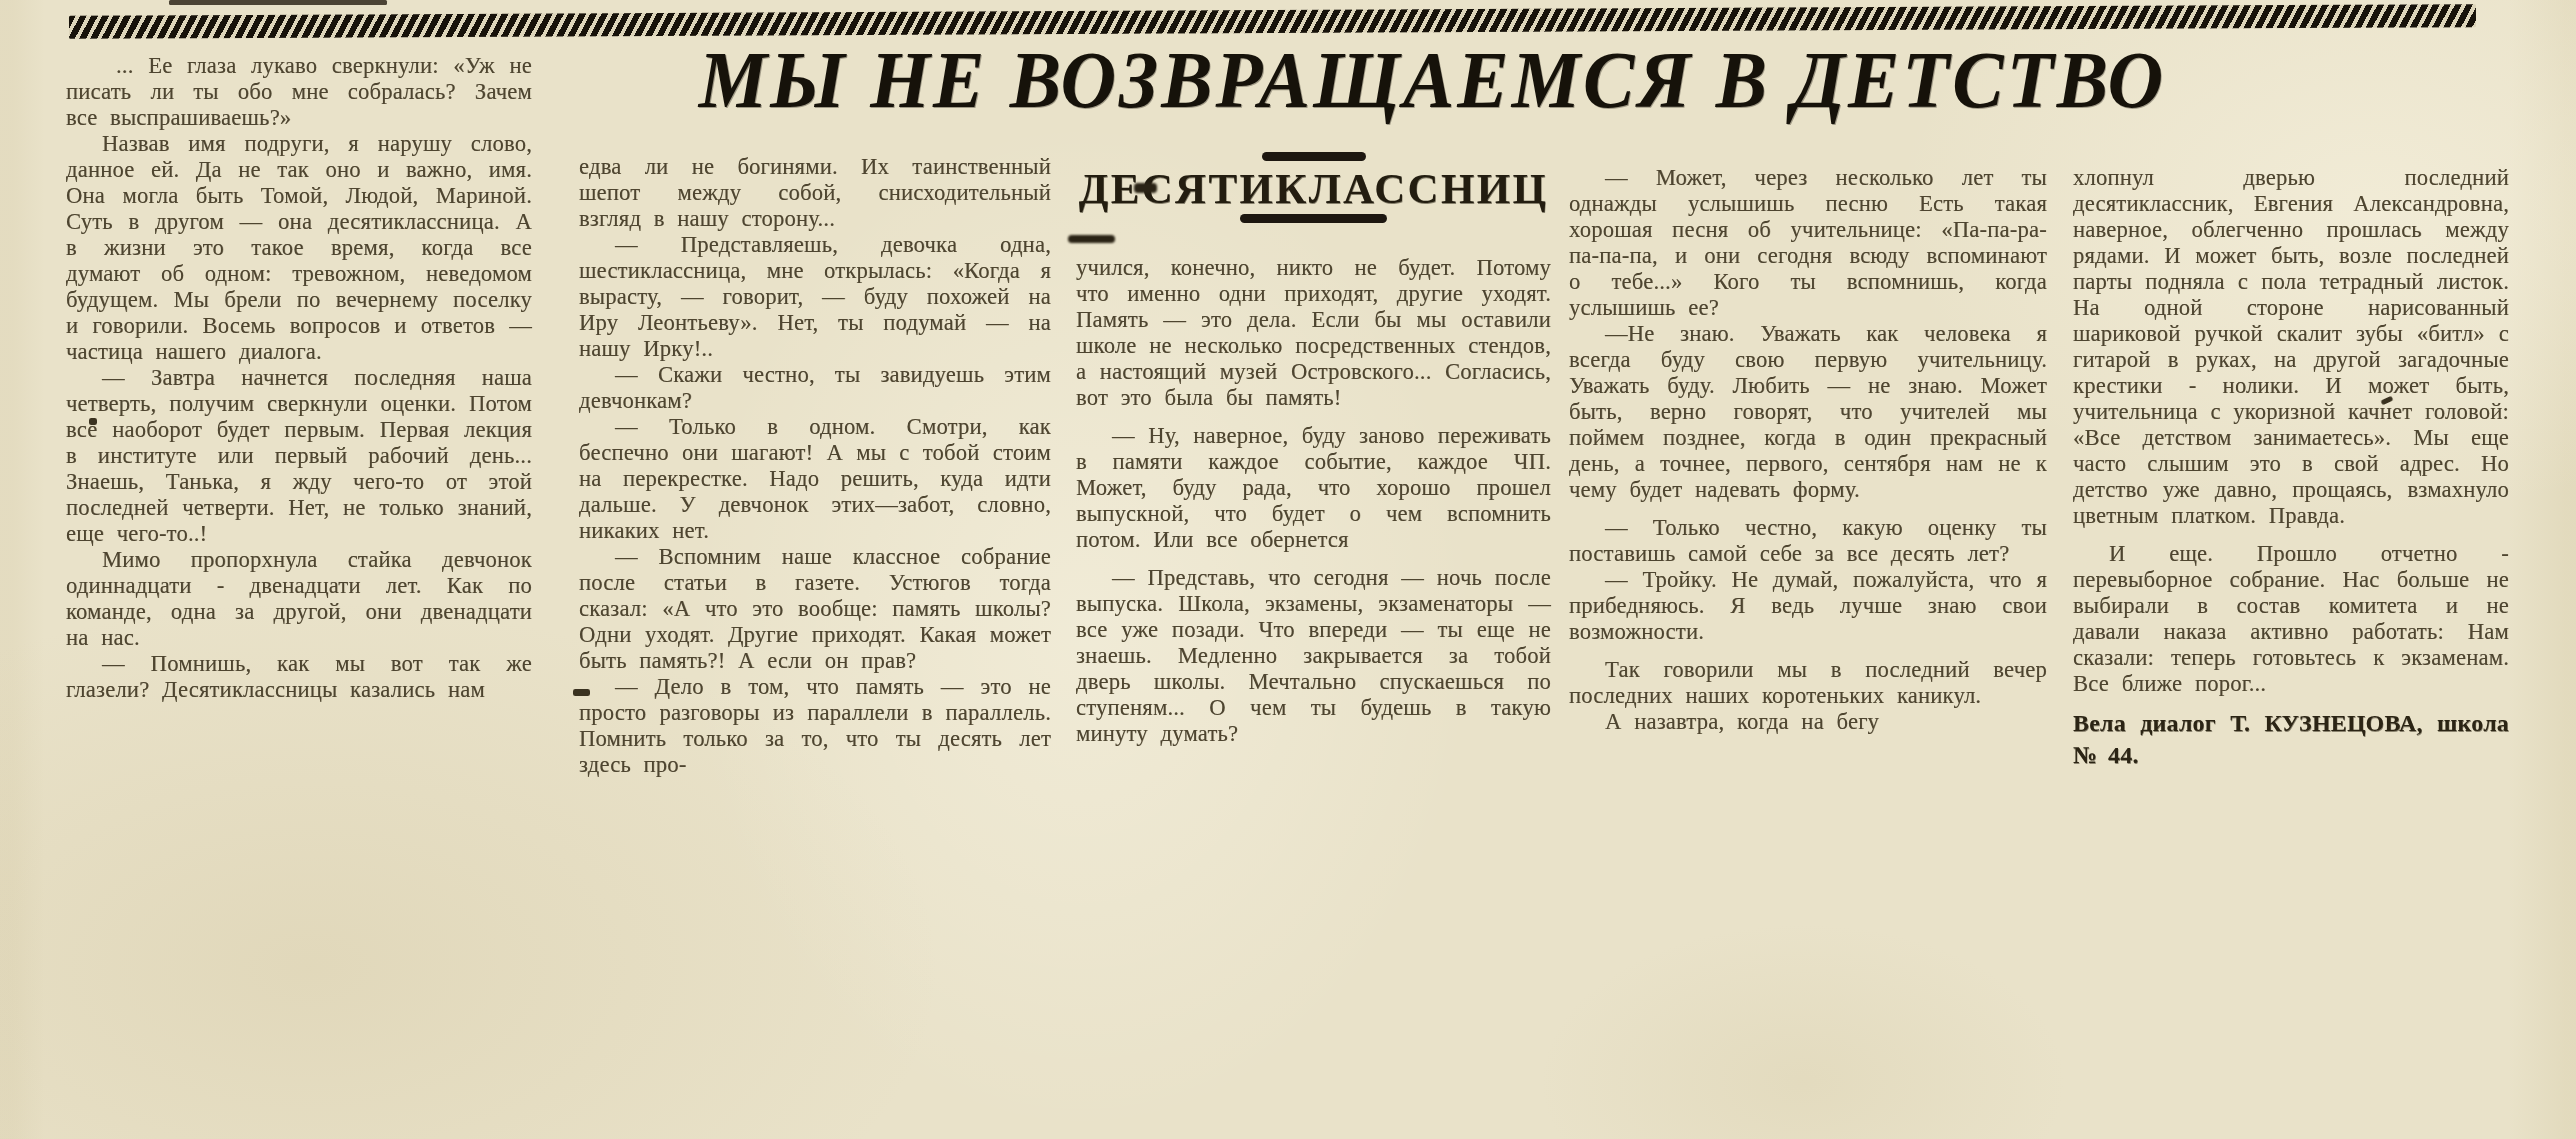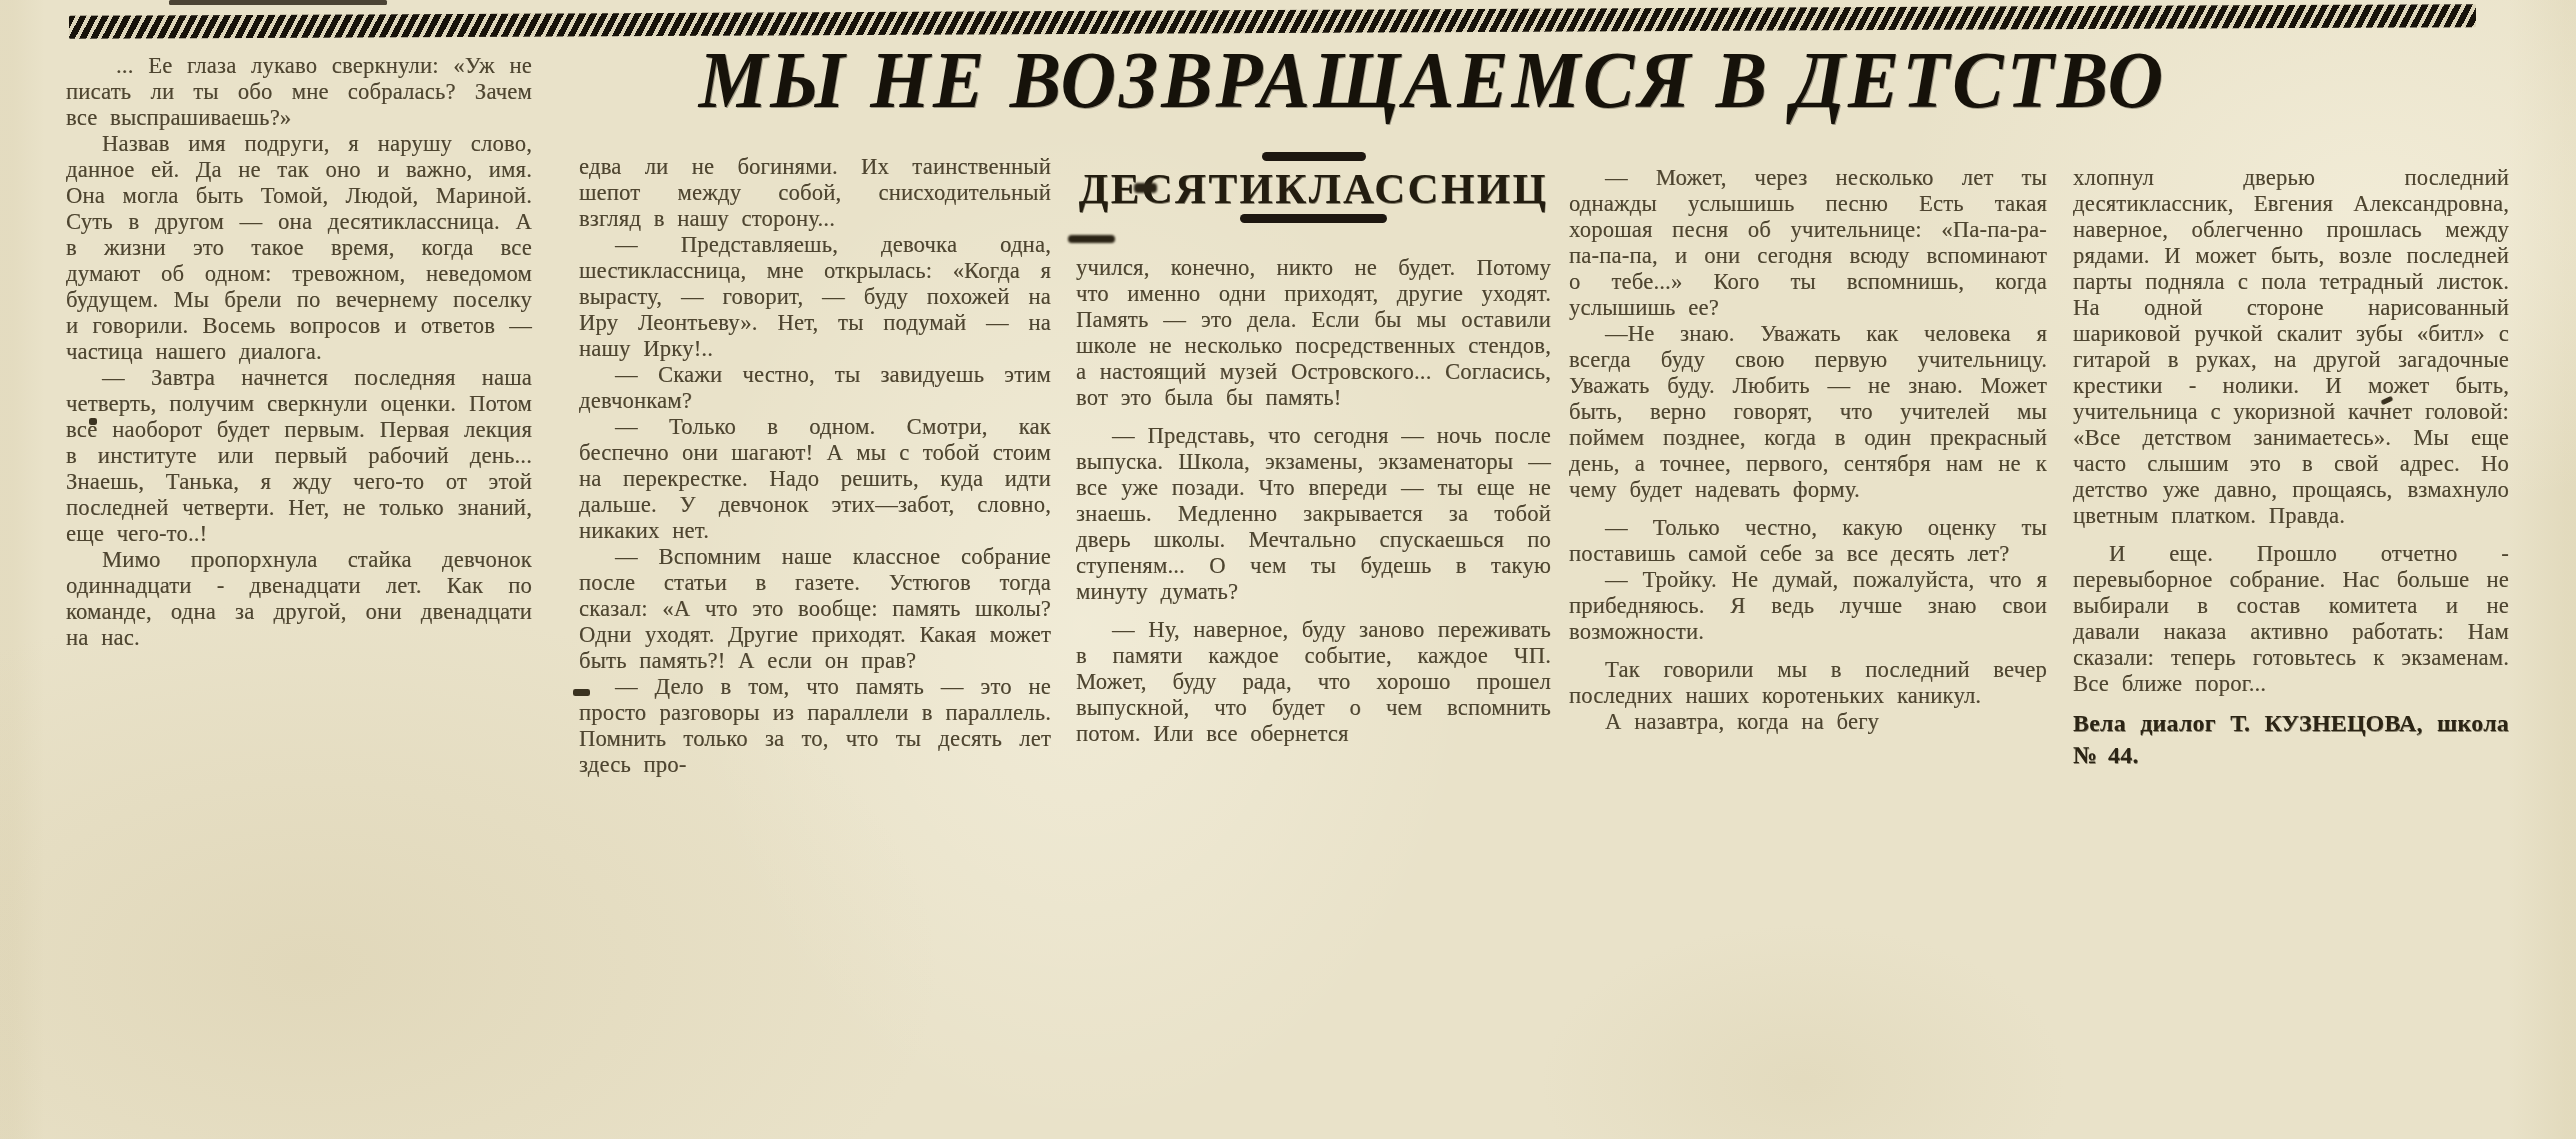--- a/index.html
+++ b/index.html
@@ -73,40 +73,41 @@
   <div class="top-sliver"></div>
   <div class="hatch-bar"></div>
 
   <div class="headline">МЫ НЕ ВОЗВРАЩАЕМСЯ В ДЕТСТВО</div>
 
   <div class="col" id="col1">
     <p class="bigindent">... Ее глаза лукаво сверкнули: «Уж не писать ли ты обо мне собралась? Зачем все выспрашиваешь?»</p>
     <p class="indent">Назвав имя подруги, я нарушу слово, данное ей. Да не так оно и важно, имя. Она могла быть Томой, Людой, Мариной. Суть в другом — она десятиклассница. А в жизни это такое время, когда все думают об одном: тревожном, неведомом будущем. Мы брели по вечернему поселку и говорили. Восемь вопросов и ответов — частица нашего диалога.</p>
     <p class="indent">— Завтра начнется последняя наша четверть, получим сверкнули оценки. Потом все наоборот будет первым. Первая лекция в институте или первый рабочий день... Знаешь, Танька, я жду чего-то от этой последней четверти. Нет, не только знаний, еще чего-то..!</p>
     <p class="indent">Мимо пропорхнула стайка девчонок одиннадцати - двенадцати лет. Как по команде, одна за другой, они двенадцати на нас.</p>
+    <p class="indent">— Помнишь, как мы вот так же глазели? Десятиклассницы казались нам</p>
   </div>
 
   <div class="col" id="col2">
     <p>едва ли не богинями. Их таинственный шепот между собой, снисходительный взгляд в нашу сторону...</p>
     <p class="indent">— Представляешь, девочка одна, шестиклассница, мне открылась: «Когда я вырасту, — говорит, — буду похожей на Иру Леонтьеву». Нет, ты подумай — на нашу Ирку!..</p>
     <p class="indent">— Скажи честно, ты завидуешь этим девчонкам?</p>
     <p class="indent">— Только в одном. Смотри, как беспечно они шагают! А мы с тобой стоим на перекрестке. Надо решить, куда идти дальше. У девчонок этих—забот, словно, никаких нет.</p>
     <p class="indent">— Вспомним наше классное собрание после статьи в газете. Устюгов тогда сказал: «А что это вообще: память школы? Одни уходят. Другие приходят. Какая может быть память?! А если он прав?</p>
     <p class="indent">— Дело в том, что память — это не просто разговоры из параллели в параллель. Помнить только за то, что ты десять лет здесь про-</p>
   </div>
 
   <div class="col" id="col3">
     <div class="kicker">
       <div class="kicker-rule rule-1"></div>
       <div class="kicker-l2">ДЕСЯТИКЛАССНИЦ</div>
       <div class="kicker-rule rule-2"></div>
     </div>
     <p class="body-start">учился, конечно, никто не будет. Потому что именно одни приходят, другие уходят. Память — это дела. Если бы мы оставили школе не несколько посредственных стендов, а настоящий музей Островского... Согласись, вот это была бы память!</p>
+    <p class="indent gap">— Ну, наверное, буду заново переживать в памяти каждое событие, каждое ЧП. Может, буду рада, что хорошо прошел выпускной, что будет о чем вспомнить потом. Или все обернется</p>
     <p class="indent gap">— Представь, что сегодня — ночь после выпуска. Школа, экзамены, экзаменаторы — все уже позади. Что впереди — ты еще не знаешь. Медленно закрывается за тобой дверь школы. Мечтально спускаешься по ступеням... О чем ты будешь в такую минуту думать?</p>
-    <p class="indent gap">— Ну, наверное, буду заново переживать в памяти каждое событие, каждое ЧП. Может, буду рада, что хорошо прошел выпускной, что будет о чем вспомнить потом. Или все обернется</p>
   </div>
 
   <div class="col" id="col4">
     <p class="indent">— Может, через несколько лет ты однажды услышишь песню Есть такая хорошая песня об учительнице: «Па-па-ра-па-па-па, и они сегодня всюду вспоминают о тебе...» Кого ты вспомнишь, когда услышишь ее?</p>
     <p class="indent">—Не знаю. Уважать как человека я всегда буду свою первую учительницу. Уважать буду. Любить — не знаю. Может быть, верно говорят, что учителей мы поймем позднее, когда в один прекрасный день, а точнее, первого, сентября нам не к чему будет надевать форму.</p>
     <p class="indent gap">— Только честно, какую оценку ты поставишь самой себе за все десять лет?</p>
     <p class="indent">— Тройку. Не думай, пожалуйста, что я прибедняюсь. Я ведь лучше знаю свои возможности.</p>
     <p class="indent gap">Так говорили мы в последний вечер последних наших коротеньких каникул.</p>
     <p class="indent">А назавтра, когда на бегу</p>
   </div>

